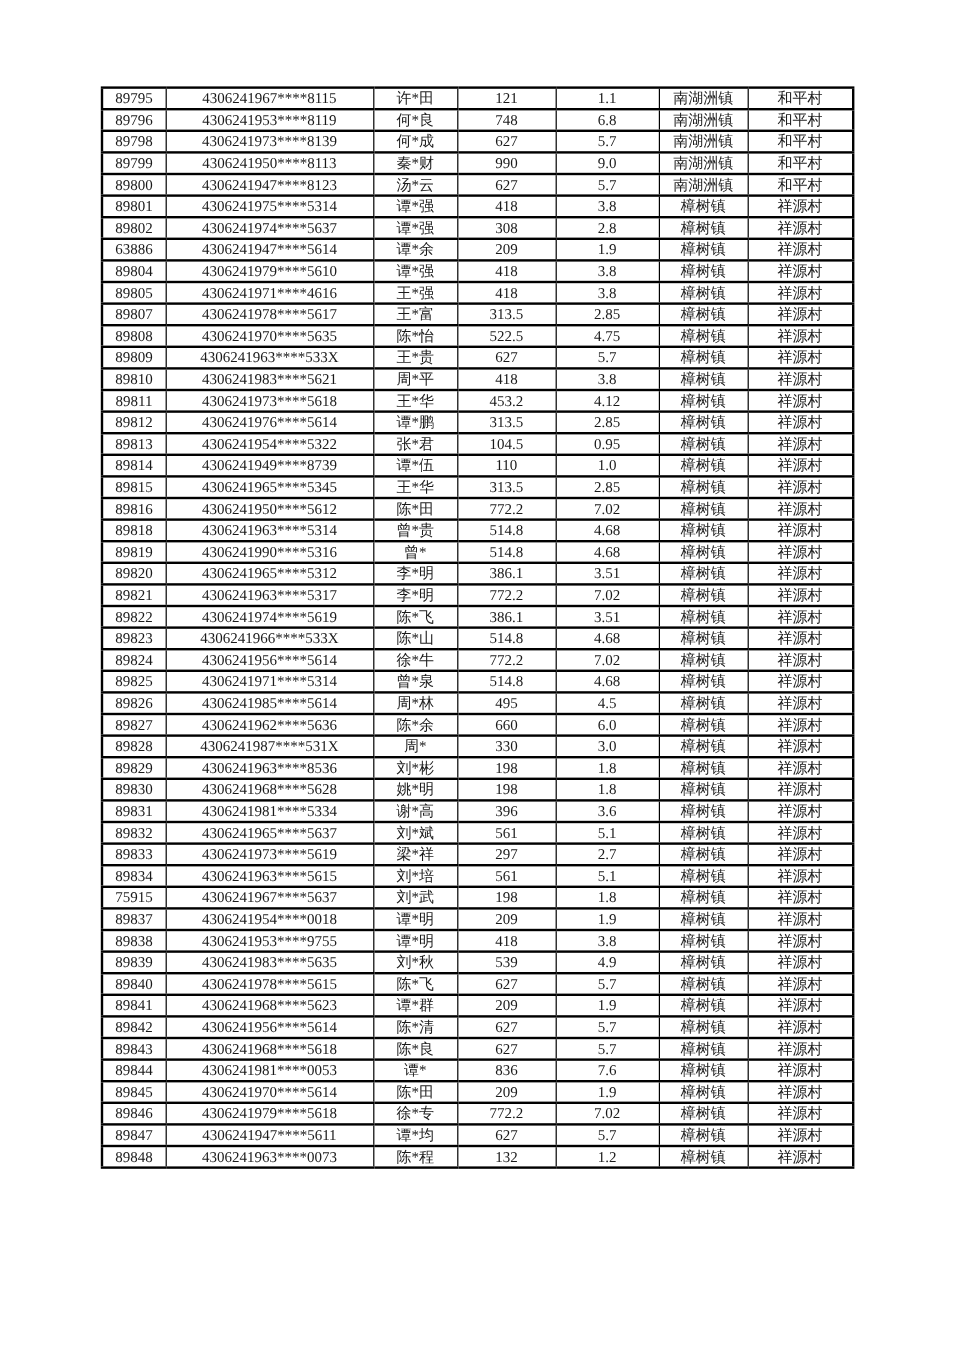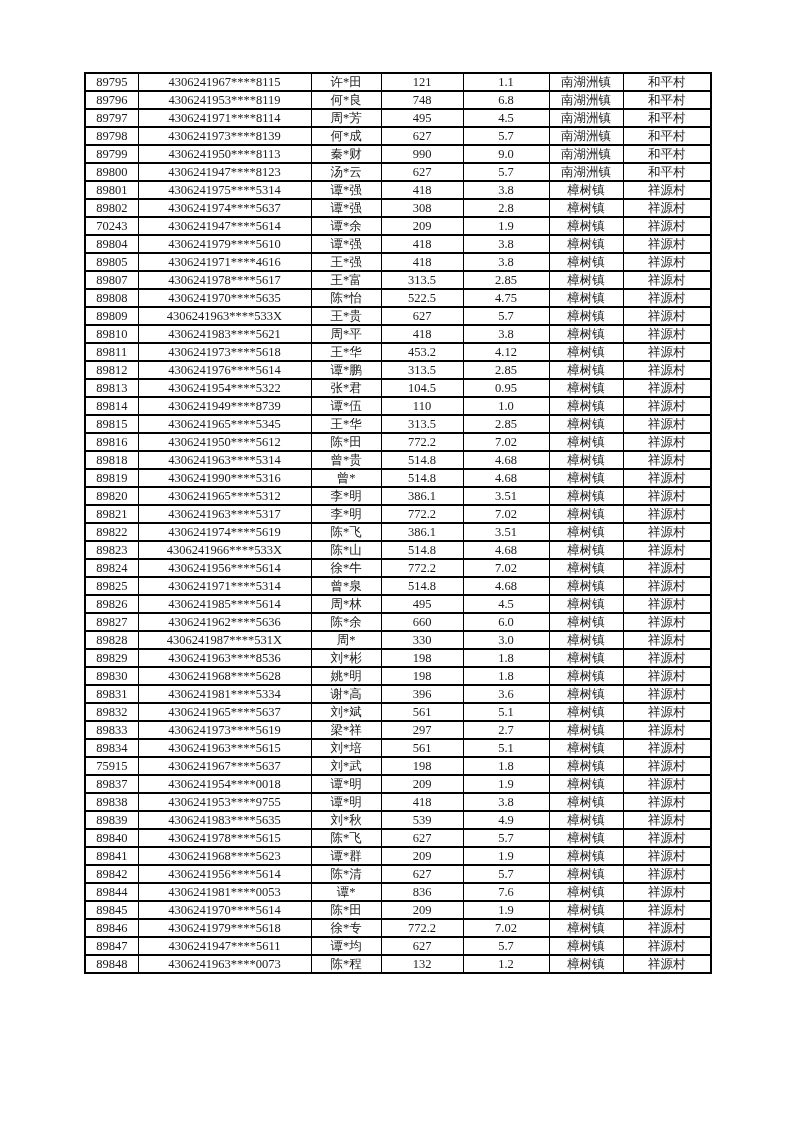--- a/index.html
+++ b/index.html
@@ -74,29 +74,20 @@
         <tr>
           <td>89796</td>
           <td>4306241953****8119</td>
           <td>何*良</td>
           <td>748</td>
           <td>6.8</td>
           <td>南湖洲镇</td>
           <td>和平村</td>
         </tr>
         <tr>
-          <td>89797</td>
-          <td>4306241971****8114</td>
-          <td>周*芳</td>
-          <td>495</td>
-          <td>4.5</td>
-          <td>南湖洲镇</td>
-          <td>和平村</td>
-        </tr>
-        <tr>
           <td>89798</td>
           <td>4306241973****8139</td>
           <td>何*成</td>
           <td>627</td>
           <td>5.7</td>
           <td>南湖洲镇</td>
           <td>和平村</td>
         </tr>
         <tr>
           <td>89799</td>
@@ -128,21 +119,21 @@
         <tr>
           <td>89802</td>
           <td>4306241974****5637</td>
           <td>谭*强</td>
           <td>308</td>
           <td>2.8</td>
           <td>樟树镇</td>
           <td>祥源村</td>
         </tr>
         <tr>
-          <td>70243</td>
+          <td>63886</td>
           <td>4306241947****5614</td>
           <td>谭*余</td>
           <td>209</td>
           <td>1.9</td>
           <td>樟树镇</td>
           <td>祥源村</td>
         </tr>
         <tr>
           <td>89804</td>
           <td>4306241979****5610</td>
@@ -461,20 +452,29 @@
         <tr>
           <td>89842</td>
           <td>4306241956****5614</td>
           <td>陈*清</td>
           <td>627</td>
           <td>5.7</td>
           <td>樟树镇</td>
           <td>祥源村</td>
         </tr>
         <tr>
+          <td>89843</td>
+          <td>4306241968****5618</td>
+          <td>陈*良</td>
+          <td>627</td>
+          <td>5.7</td>
+          <td>樟树镇</td>
+          <td>祥源村</td>
+        </tr>
+        <tr>
           <td>89844</td>
           <td>4306241981****0053</td>
           <td>谭*</td>
           <td>836</td>
           <td>7.6</td>
           <td>樟树镇</td>
           <td>祥源村</td>
         </tr>
         <tr>
           <td>89845</td>

